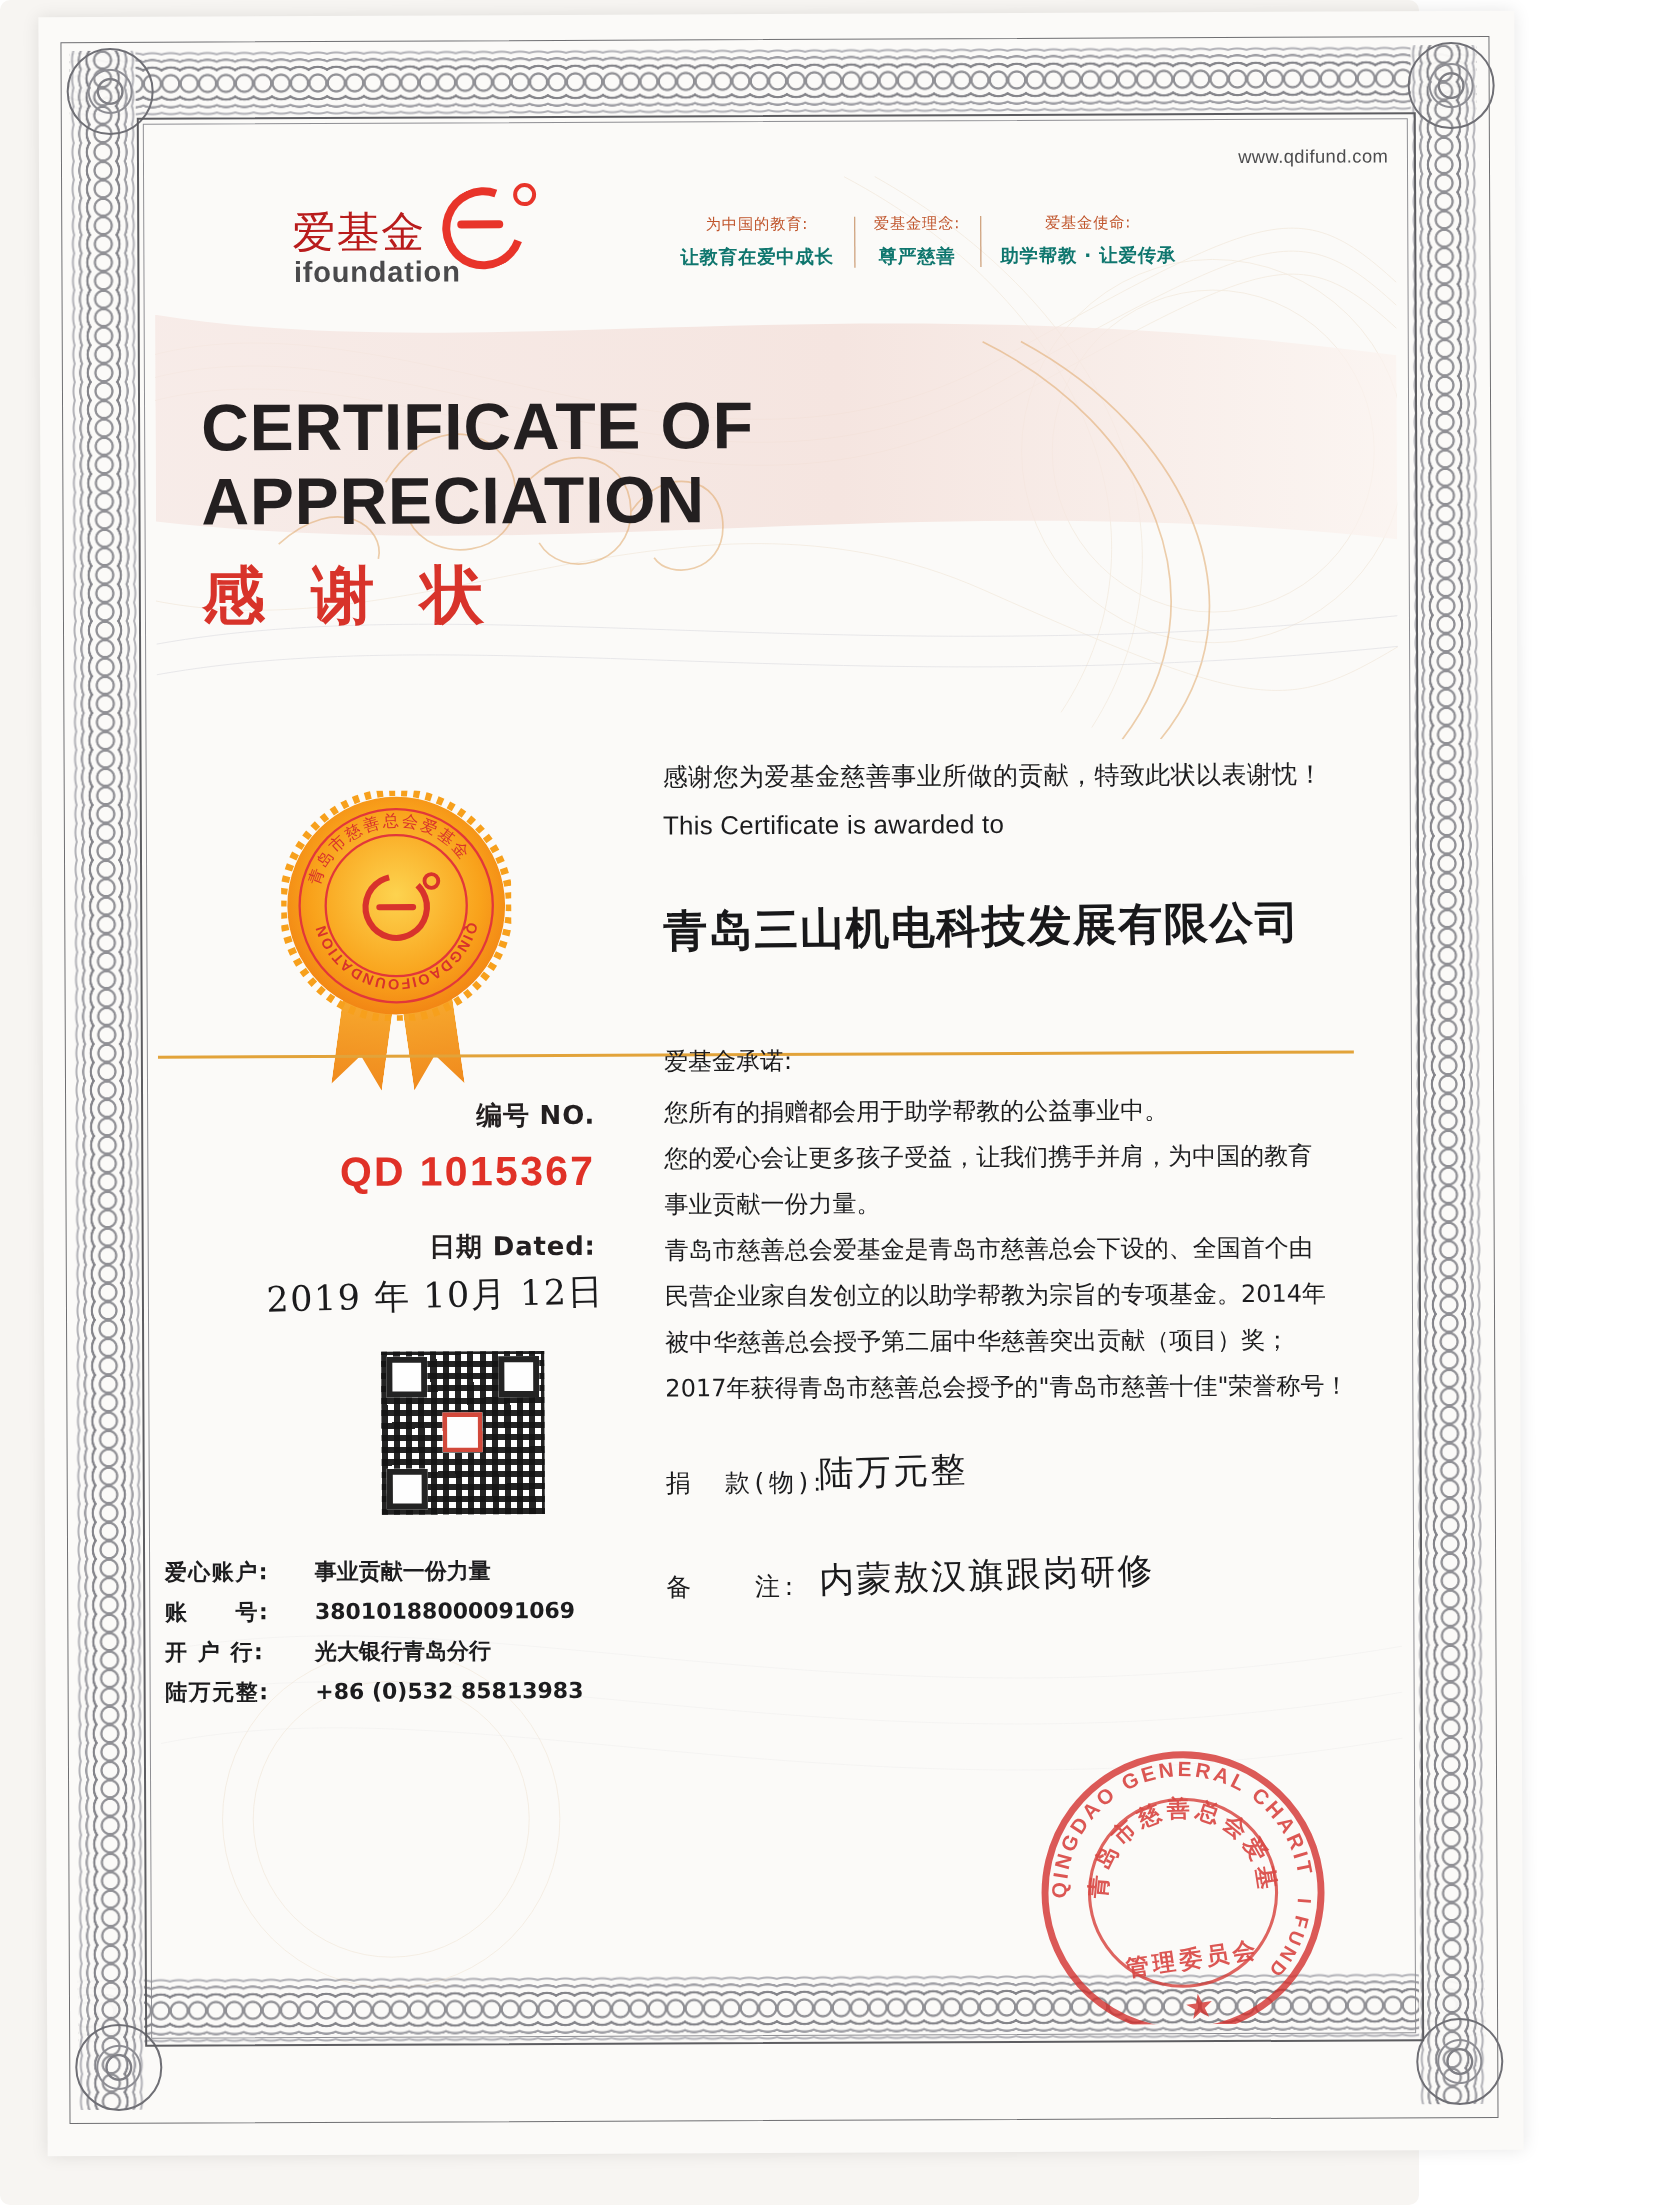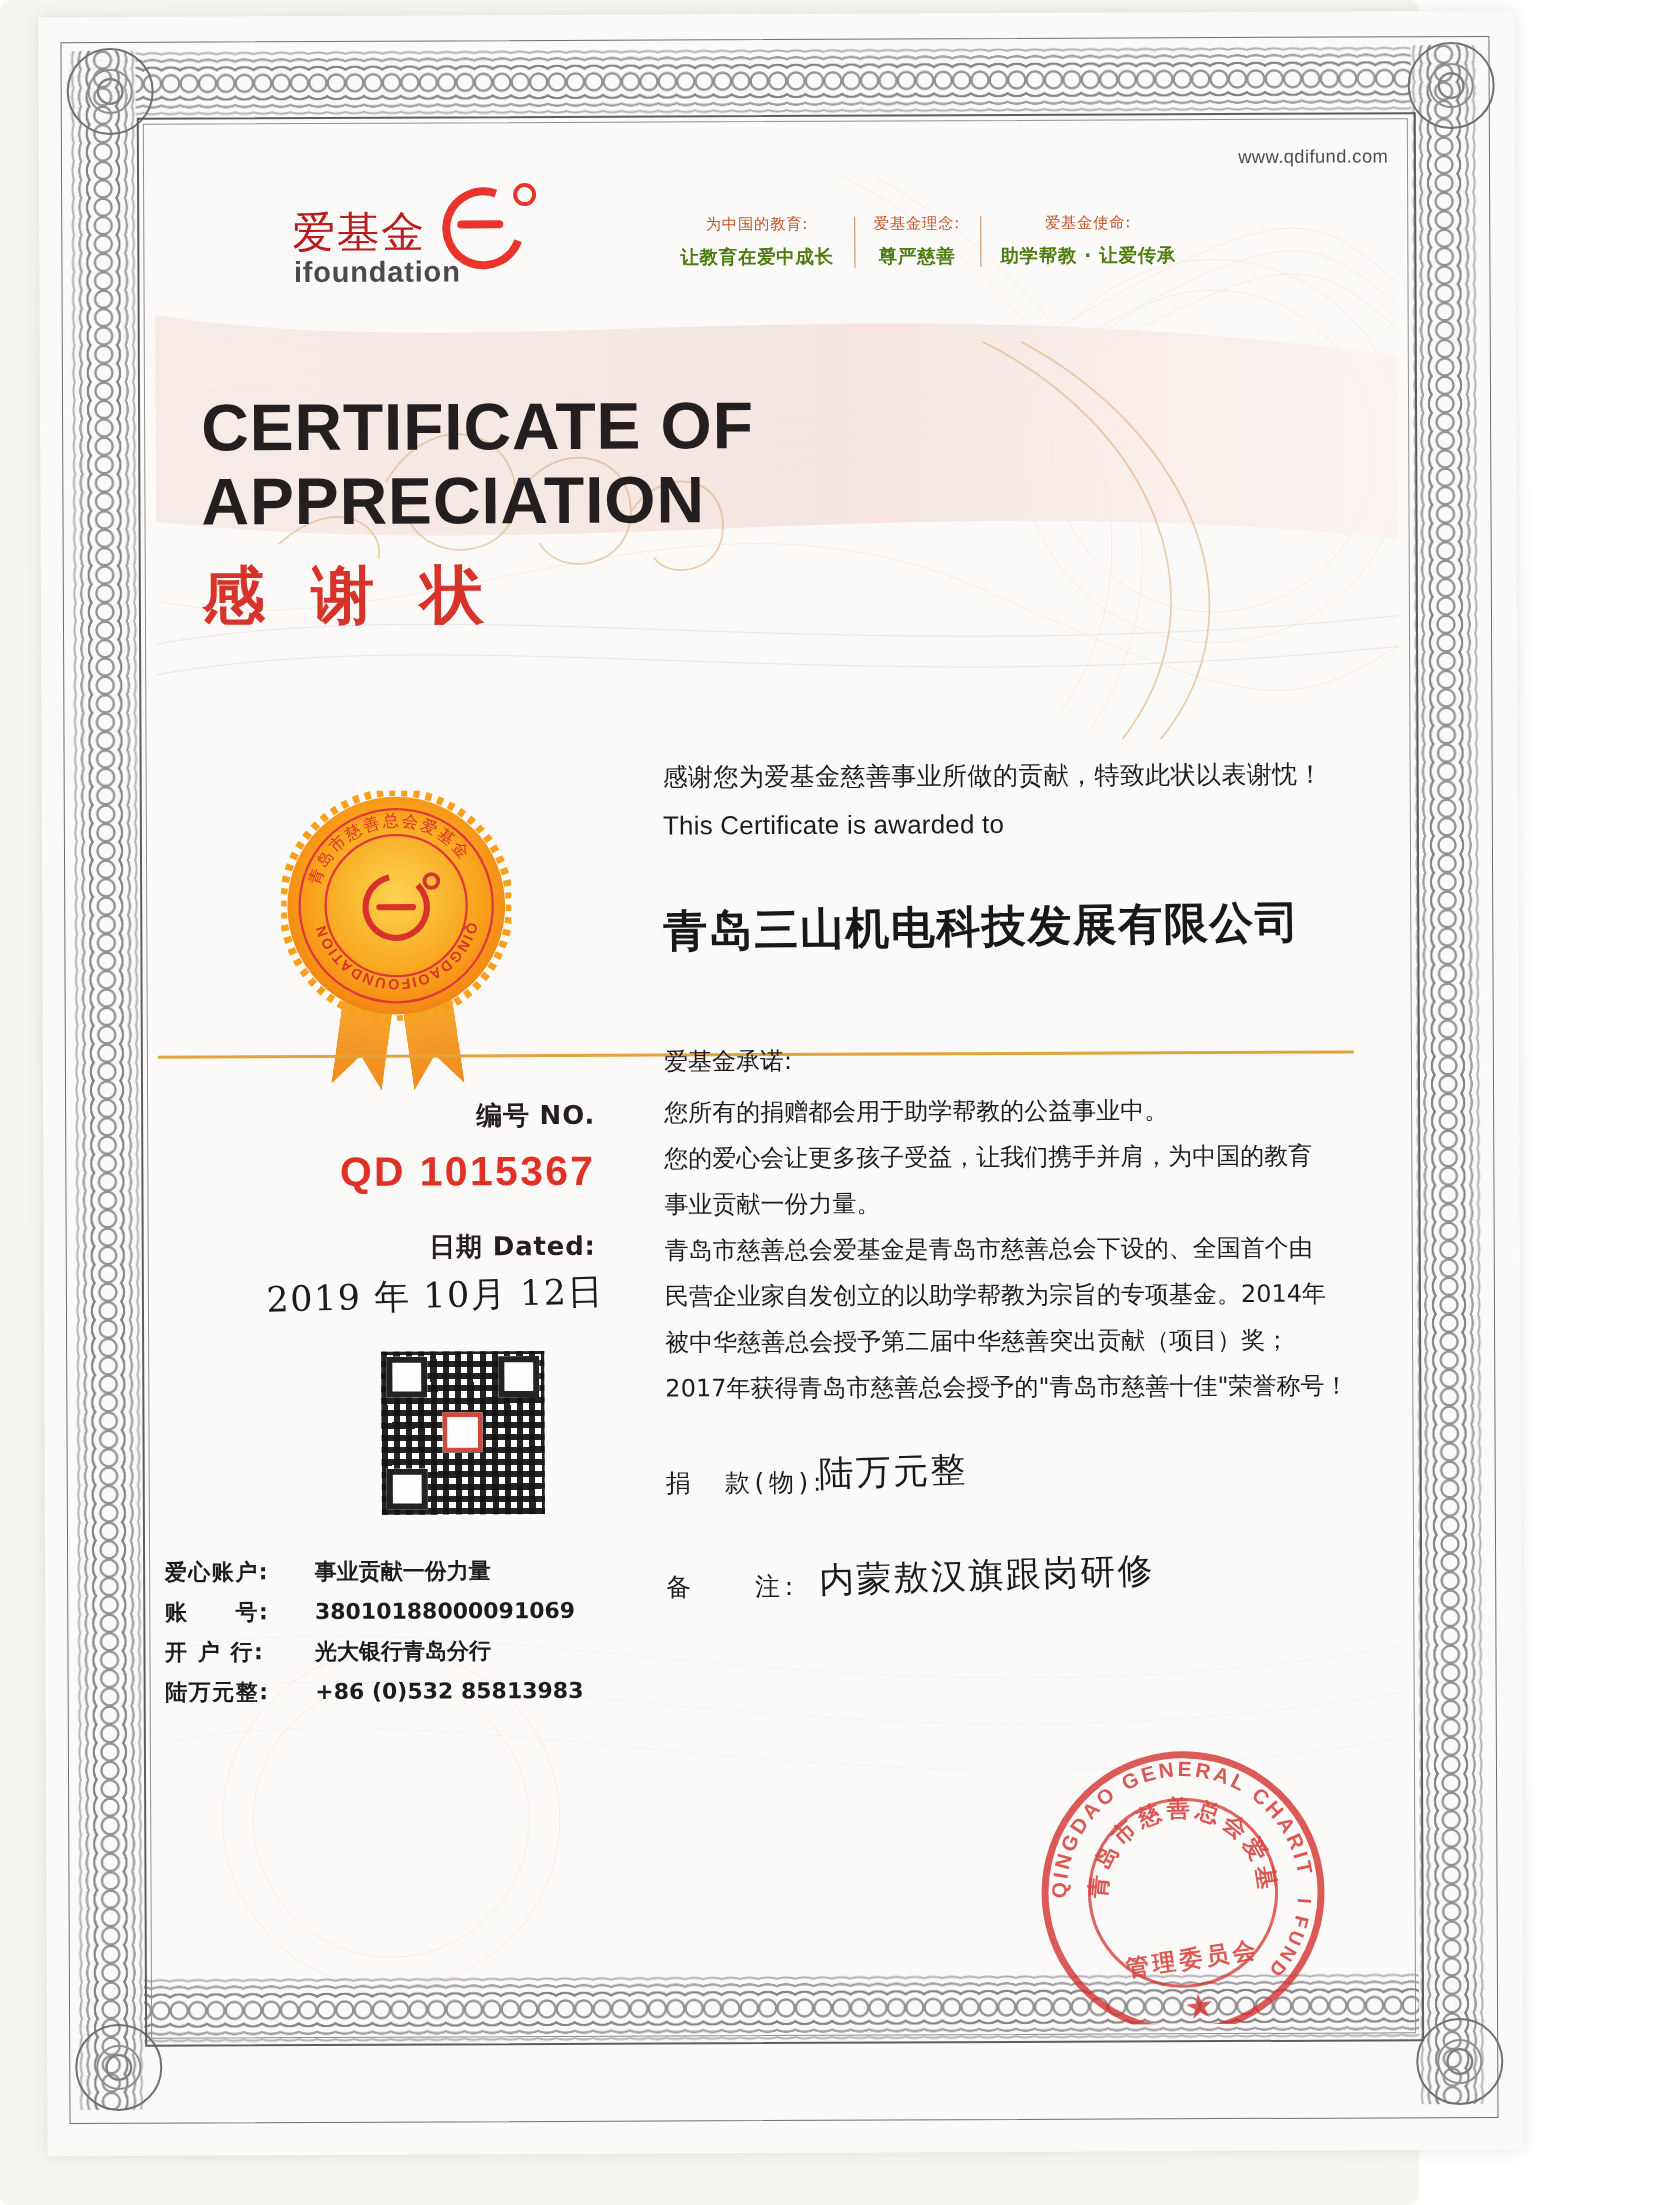--- a/index.html
+++ b/index.html
@@ -206,21 +206,21 @@
     font-size: 15.3px;
     color: #c0552c;
     letter-spacing: 0.8px;
     white-space: nowrap;
     margin-bottom: 9.2px;
   }
   .slogan-text {
     font-family: "DejaVu Sans", sans-serif;
     font-size: 18.4px;
     font-weight: bold;
-    color: #4d7c0f;
+    color: #0f766e;
     letter-spacing: 0.8px;
     white-space: nowrap;
   }
 
   
   .swoosh {
     position: absolute;
     left: 0; top: 181px;
     width: 1242px; height: 429px;
     overflow: hidden;

